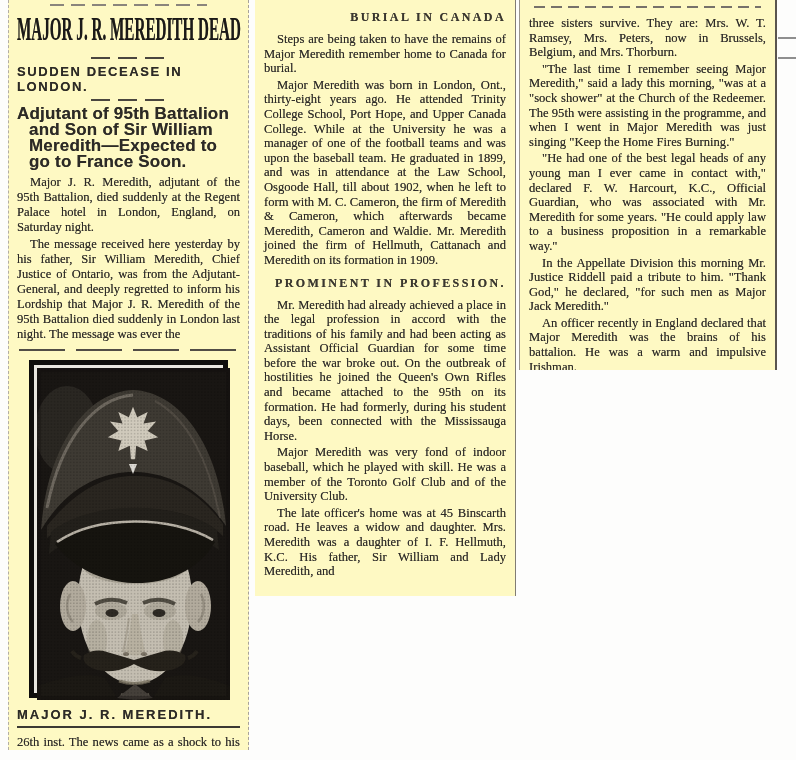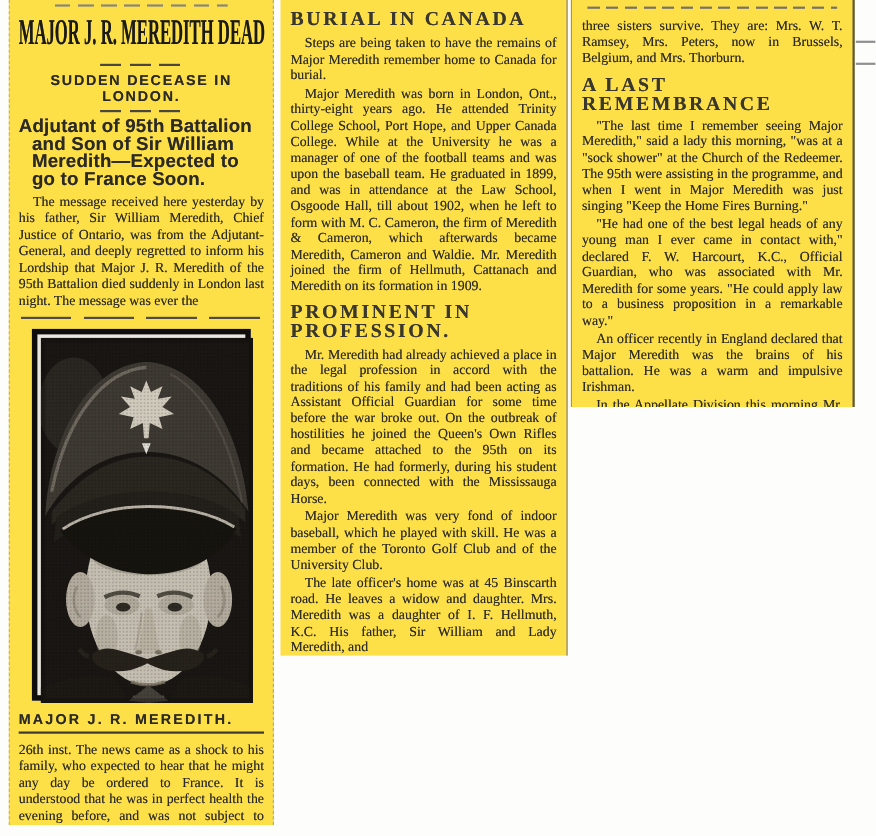--- a/index.html
+++ b/index.html
@@ -4,21 +4,21 @@
 <style>
   html,body{margin:0;padding:0;}
   body{
     width:796px;height:760px;position:relative;overflow:hidden;
     background:#fdfdfc;
     font-family:"Liberation Serif",serif;
     color:#2e2c29;
   }
   .col{
     position:absolute;top:0;box-sizing:border-box;
-    background:#fde047;
+    background:#fef9c3;
     overflow:hidden;
     text-shadow:0 0 .6px rgba(45,42,38,.65);
   }
   #col-left{
     left:8px;width:241px;height:750px;padding:2px 8px 0 8px;
     border-left:1px dashed #b3ada4;border-right:1px dashed #a8a299;
   }
   #col-mid{
     left:255px;width:261px;height:596px;padding:2px 9px 0 9px;
     border-right:1px solid #817c74;
@@ -45,32 +45,32 @@
     height:2px;width:76px;margin:5px auto;
     background:repeating-linear-gradient(90deg,#4a463f 0 19px,transparent 19px 27px);
   }
   .long-dash{
     height:2px;margin:7px 2px 9px 2px;
     background:repeating-linear-gradient(90deg,#514d46 0 46px,transparent 46px 57px);
   }
   .headline-wrap{margin:6px 0 0 0;text-align:center;}
   .subhead{
     font-family:"Liberation Sans",sans-serif;font-weight:bold;
-    font-size:13px;letter-spacing:1.6px;text-align:center;
+    font-size:13px;letter-spacing:1.6px;
     margin:3px 0 0 0;color:#2c2a26;
   }
   .deck{
     font-family:"Liberation Sans",sans-serif;font-weight:bold;
     font-size:17px;line-height:16px;letter-spacing:.2px;
     margin:4px 0 5px 0;padding-left:12px;text-indent:-12px;color:#2c2a26;
   }
   .col-heading{
     font-family:"Liberation Serif",serif;font-weight:bold;
-    font-size:18px;line-height:17px;letter-spacing:2.4px;
-    text-align:left;margin:7px 0 6px 0;color:#3a372f;
+    font-size:12px;line-height:17px;letter-spacing:2.4px;
+    text-align:right;margin:7px 0 6px 0;color:#3a372f;
   }
   #col-right .col-heading{margin:9px 0 4px 0;}
   .photo{
     width:199px;height:338px;margin:0 auto;box-sizing:border-box;
     border:5px solid #0f0e0c;padding:3px;background:#e9e7e0;
   }
   .photo svg{display:block;}
   .caption{
     font-family:"Liberation Sans",sans-serif;font-weight:bold;
     font-size:13px;letter-spacing:2px;
@@ -97,20 +97,21 @@
   <div class="top-dash"></div>
   <div class="headline-wrap">
     <svg width="225" height="36" viewBox="0 0 225 36">
       <text x="0" y="28" textLength="224" lengthAdjust="spacingAndGlyphs" font-family="Liberation Serif, serif" font-weight="bold" font-size="33" fill="#1b1a18">MAJOR J. R. MEREDITH DEAD</text>
     </svg>
   </div>
   <div class="mini-dash"></div>
   <div class="subhead">SUDDEN DECEASE IN LONDON.</div>
   <div class="mini-dash"></div>
   <p class="deck">Adjutant of 95th Battalion and Son of Sir William Meredith—Expected to go to France Soon.</p>
+  <p class="bp">Major J. R. Meredith, adjutant of the 95th Battalion, died suddenly at the Regent Palace hotel in London, England, on Saturday night.</p>
   <p class="bp">The message received here yesterday by his father, Sir William Meredith, Chief Justice of Ontario, was from the Adjutant-General, and deeply regretted to inform his Lordship that Major J. R. Meredith of the 95th Battalion died suddenly in London last night. The message was ever the</p>
   <div class="long-dash"></div>
 
   <div class="photo">
     <svg width="193" height="332" viewBox="0 0 193 332">
       <defs>
         <pattern id="ht" width="3.2" height="3.2" patternUnits="userSpaceOnUse">
           <circle cx="1.6" cy="1.6" r="0.7" fill="#000" opacity="0.26"></circle>
         </pattern>
       </defs>
@@ -178,24 +179,23 @@
   <div class="col-heading">PROMINENT IN PROFESSION.</div>
   <p class="bp">Mr. Meredith had already achieved a place in the legal profession in accord with the traditions of his family and had been acting as Assistant Official Guardian for some time before the war broke out. On the outbreak of hostilities he joined the Queen's Own Rifles and became attached to the 95th on its formation. He had formerly, during his student days, been connected with the Mississauga Horse.</p>
   <p class="bp">Major Meredith was very fond of indoor baseball, which he played with skill. He was a member of the Toronto Golf Club and of the University Club.</p>
   <p class="bp">The late officer's home was at 45 Binscarth road. He leaves a widow and daughter. Mrs. Meredith was a daughter of I. F. Hellmuth, K.C. His father, Sir William and Lady Meredith, and</p>
 
 </div>
 
 <div class="col" id="col-right">
   <div class="top-dash-full"></div>
   <p class="bp no-indent">three sisters survive. They are: Mrs. W. T. Ramsey, Mrs. Peters, now in Brussels, Belgium, and Mrs. Thorburn.</p>
-  <div class="col-heading">A LAST REMEMBRANCE</div>
   <p class="bp">"The last time I remember seeing Major Meredith," said a lady this morning, "was at a "sock shower" at the Church of the Redeemer. The 95th were assisting in the programme, and when I went in Major Meredith was just singing "Keep the Home Fires Burning."</p>
   <p class="bp">"He had one of the best legal heads of any young man I ever came in contact with," declared F. W. Harcourt, K.C., Official Guardian, who was associated with Mr. Meredith for some years. "He could apply law to a business proposition in a remarkable way."</p>
+  <p class="bp">In the Appellate Division this morning Mr. Justice Riddell paid a tribute to him. "Thank God," he declared, "for such men as Major Jack Meredith."</p>
   <p class="bp">An officer recently in England declared that Major Meredith was the brains of his battalion. He was a warm and impulsive Irishman.</p>
-  <p class="bp">In the Appellate Division this morning Mr. Justice Riddell paid a tribute to him. "Thank God," he declared, "for such men as Major Jack Meredith."</p>
   <div class="smudge">
       <span class="blob"></span>
     </div>
 </div>
 
 <div class="artifact-line" id="artifact-1"></div>
 <div class="artifact-line" id="artifact-2"></div>
 
 </body></html>

